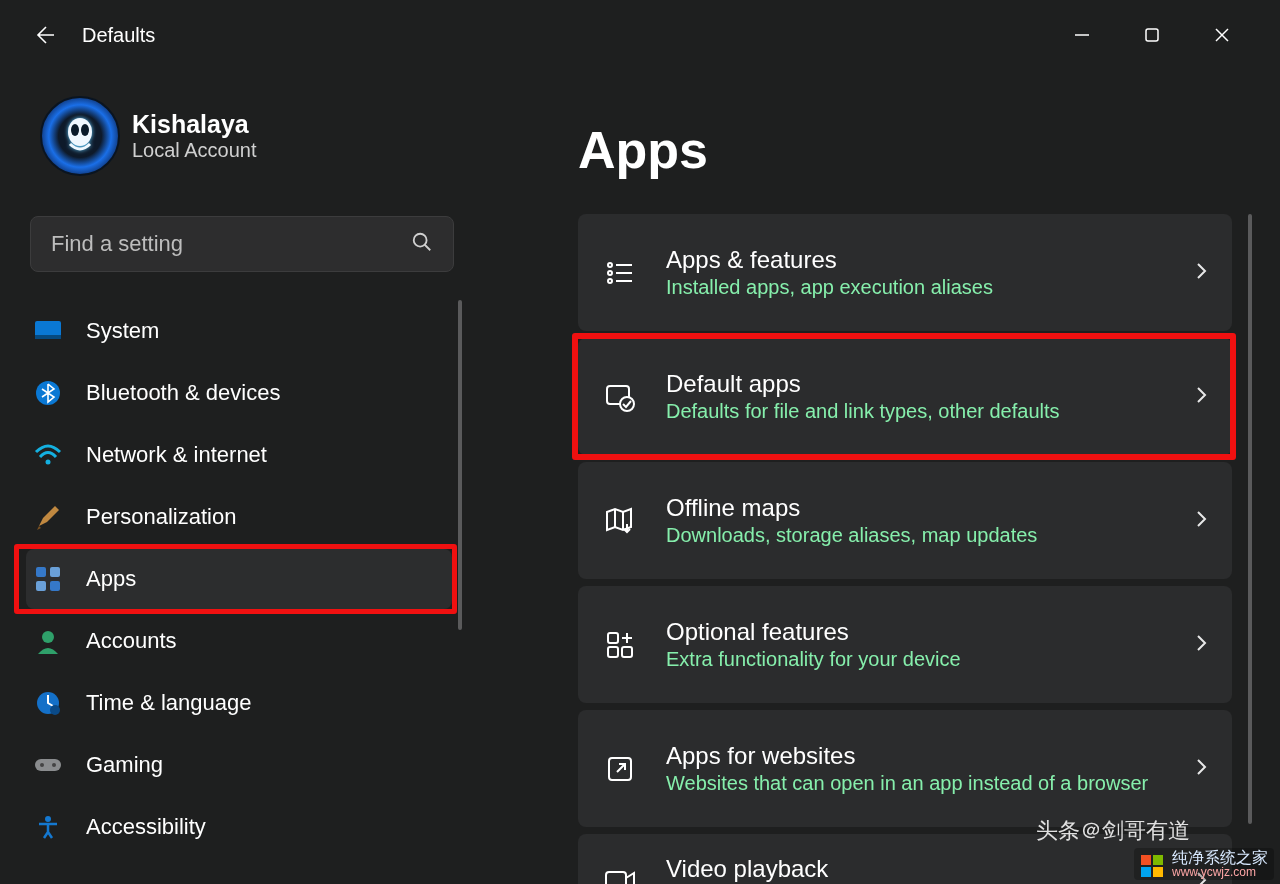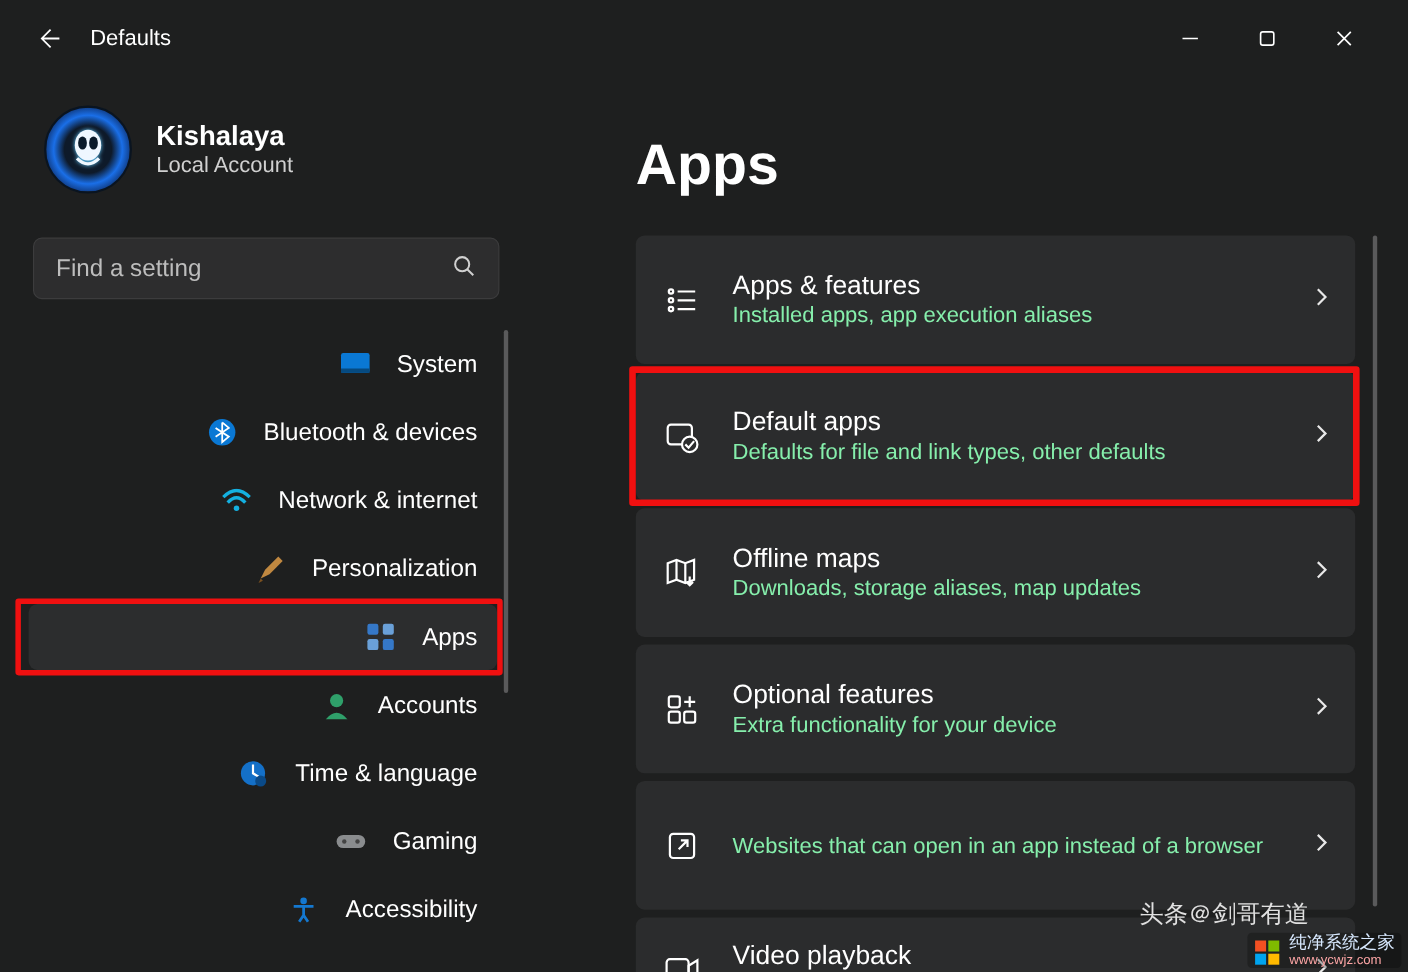--- a/index.html
+++ b/index.html
@@ -25,21 +25,21 @@
   }
   .spacer { flex: 1; }
   .win-controls { display: flex; gap: 30px; padding-right: 28px; }
   .win-btn { width: 40px; height: 40px; display: flex; align-items: center; justify-content: center; color:#fff; }
   .layout { display: flex; height: 814px; }
   .sidebar {
     width: 480px;
     padding: 20px 18px 0 26px;
     display: flex; flex-direction: column;
   }
-  .profile { display: flex; align-items: center; gap: 22px; padding: 6px 10px 20px 14px; }
+  .profile { display: flex; align-items: center; gap: 12px; padding: 6px 10px 20px 14px; }
   .avatar {
     width: 80px; height: 80px; border-radius: 50%;
     background: radial-gradient(circle at 50% 50%, #0e1a2a 0%, #0e1a2a 40%, #1a6fe8 58%, #0d2a60 78%, #000 100%);
     display:flex;align-items:center;justify-content:center;
     border: 2px solid #0a1420;
   }
   .avatar svg { filter: drop-shadow(0 0 2px #6cf); }
   .profile-name { font-size: 25px; font-weight:600; }
   .profile-sub { font-size: 20px; color: #d0d0d0; }
   .search {
@@ -67,21 +67,20 @@
     position:absolute; right: 0px; top:0; width:4px; height:330px;
     background:#5a5a5b; border-radius:2px;
   }
   .nav-item {
     display:flex; align-items:center; gap: 22px;
     height: 60px; padding: 0 18px 0 6px;
     border-radius: 8px;
     font-size:22px;
     margin: 1px 0;
     position: relative;
-    justify-content: flex-end;
   }
   .nav-item.active { background:#2c2d2e; }
   .nav-icon {
     width:32px;height:32px;display:flex;align-items:center;justify-content:center;
     font-size:24px;
   }
   .highlight-red {
     position:absolute; inset: -5px -5px -5px -12px;
     border: 5px solid #f01010;
     border-radius: 3px;
@@ -373,20 +372,21 @@
       </div>
 
       <div class="card">
         <span class="card-icon">
           <svg width="32" height="32" viewBox="0 0 32 32" fill="none" stroke="currentColor" stroke-width="2">
               <rect x="5" y="5" width="22" height="22" rx="3"></rect>
               <path d="M13 19l8-8M15 11h6v6"></path>
             </svg>
         </span>
         <div class="card-text">
+          <div class="card-title">Apps for websites</div>
           <div class="card-sub">Websites that can open in an app instead of a browser</div>
         </div>
         <span class="chev"><svg width="18" height="18" viewBox="0 0 18 18" fill="none" stroke="currentColor" stroke-width="2">
               <path d="M6 2l7 7-7 7"></path>
             </svg></span>
       </div>
 
       <div class="card truncated">
         <span class="card-icon">
           <svg width="34" height="28" viewBox="0 0 34 28" fill="none" stroke="currentColor" stroke-width="2">

